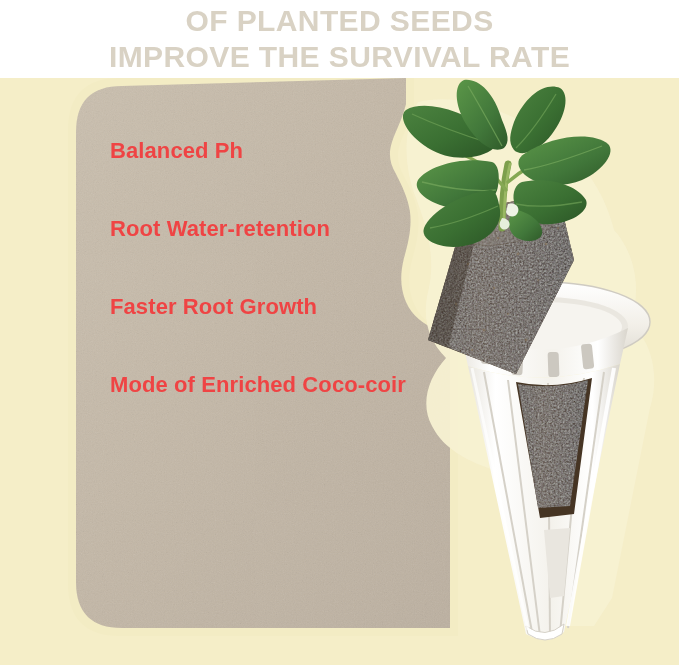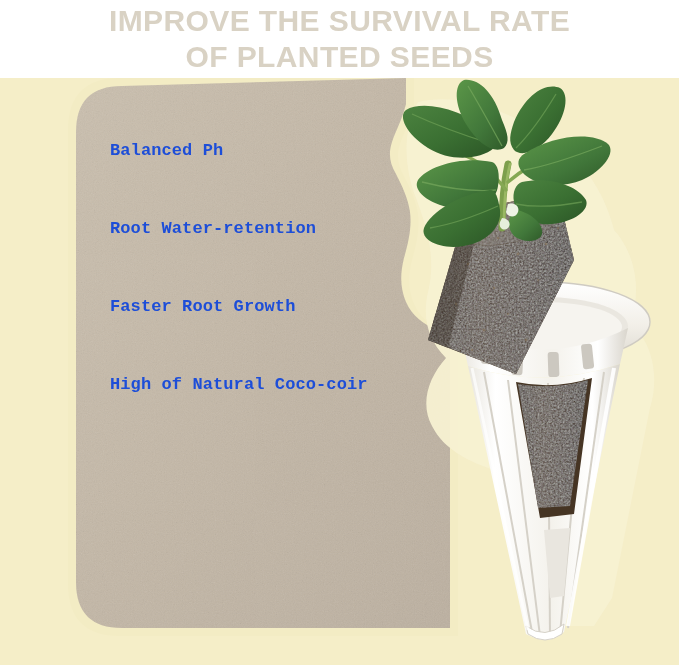--- a/index.html
+++ b/index.html
@@ -70,49 +70,49 @@
   }
 
   
   .benefits {
     position: absolute;
     left: 110px;
     top: 112px;
     width: 330px;
   }
   .benefit-item {
-    color: #1d4ed8;
-    font-size: 17px;
+    color: #ef4444;
+    font-size: 22px;
     font-weight: bold;
     letter-spacing: 0.1px;
     line-height: 24px;
     height: 78px;
     display: flex;
     align-items: center;
     white-space: nowrap;
-    font-family: Liberation Mono, monospace;
+    font-family: Liberation Sans, sans-serif;
   }
 
   
   .product {
     position: absolute;
     left: 398px;
     top: 78px;
     width: 281px;
     height: 587px;
   }
 </style>
 </head>
 <body>
 
 <div id="poster">
 
   <div class="header">
+    <div class="title-line">OF PLANTED SEEDS</div>
     <div class="title-line">IMPROVE THE SURVIVAL RATE</div>
-    <div class="title-line">OF PLANTED SEEDS</div>
   </div>
 
   <div class="canvas"></div>
 
   <div class="panel-wrap">
     <svg class="panel-svg" width="679" height="587" viewBox="0 0 679 587">
       <defs>
         <linearGradient id="panelGrad" x1="0" y1="0" x2="1" y2="1">
           <stop offset="0%" stop-color="#cabfae"></stop>
           <stop offset="45%" stop-color="#c4b8a7"></stop>
@@ -184,21 +184,21 @@
       <g clip-path="url(#panelClip)">
         <rect x="0" y="0" width="679" height="587" filter="url(#grainFilter)" opacity="0.55"></rect>
       </g>
     </svg>
   </div>
 
   <div class="benefits">
     <div class="benefit-item">Balanced Ph</div>
     <div class="benefit-item">Root Water-retention</div>
     <div class="benefit-item">Faster Root Growth</div>
-    <div class="benefit-item">High of Natural Coco-coir</div>
+    <div class="benefit-item">Mode of Enriched Coco-coir</div>
   </div>
 
   <div class="product">
     <svg width="281" height="587" viewBox="0 0 281 587">
       <defs>
         <linearGradient id="coirGrad" x1="0" y1="0" x2="1" y2="0">
           <stop offset="0%" stop-color="#3c2e20"></stop>
           <stop offset="35%" stop-color="#4f3d29"></stop>
           <stop offset="70%" stop-color="#443425"></stop>
           <stop offset="100%" stop-color="#32261a"></stop>

